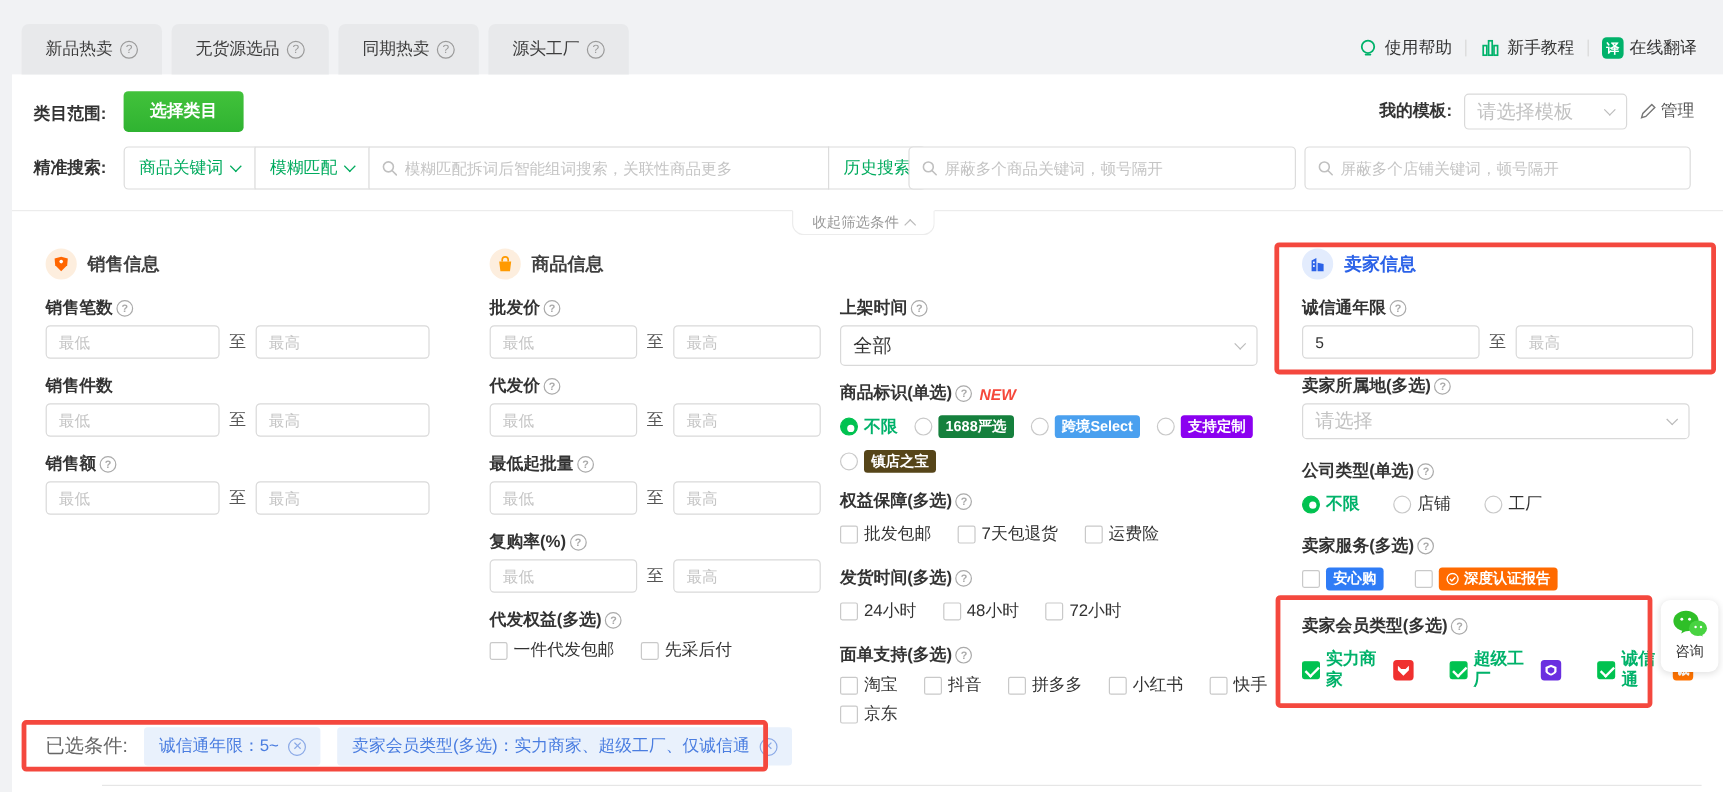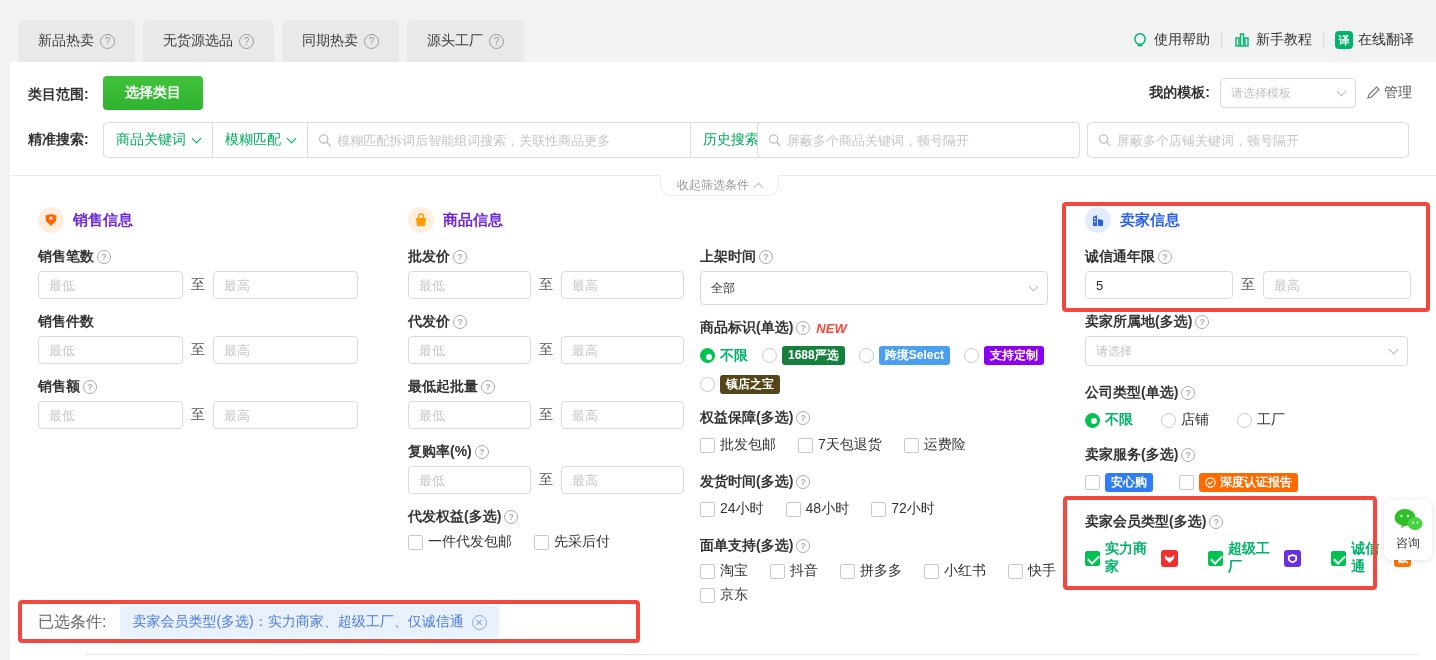--- a/index.html
+++ b/index.html
@@ -26,21 +26,21 @@
 
   
   .lbl { font-size:14px; color:#333; font-weight:700; }
   .cat-label { position:absolute; left:28px; top:86px; }
   .btn-green { position:absolute; left:103px; top:76px; height:34px; padding:0 22px;
                background:linear-gradient(#42c23b,#2fb331); color:#fff; font-size:14px; font-weight:700;
                border:none; border-radius:4px; cursor:pointer; }
   .tpl-row { position:absolute; top:78px; right:24px; display:flex; align-items:center; gap:10px;text-align:right; }
   .select { height:30px; border:1px solid #d9d9d9; border-radius:4px; background:#fff;
             display:flex; align-items:center; justify-content:space-between; padding:0 10px;
-            font-size:12px; color:#c2c2c2; cursor:pointer; }
+            font-size:16px; color:#c2c2c2; cursor:pointer; }
   .select .val-set { color:#333; }
   .tpl-select { width:136px; }
   .manage { display:flex; align-items:center; gap:4px; font-size:14px; color:#555; cursor:pointer; }
 
   .search-label { position:absolute; left:28px; top:131px; }
   .search-group { position:absolute; left:103px; top:122px; height:36px; display:flex; }
   .seg { height:36px; border:1px solid #dcdcdc; background:#fff; display:flex; align-items:center;
          gap:7px; padding:0 12px; font-size:14px; color:#00ab5e; cursor:pointer; }
   .seg + .seg, .seg + .sinput, .sinput + .seg { margin-left:-1px; }
   .seg:first-child { border-radius:4px 0 0 4px; }
@@ -72,21 +72,21 @@
   .col1 { left:38px;  top:205px; width:322px; }
   .col2 { left:408px; top:205px; width:280px; }
   .col3 { left:700px; top:247px; width:368px; }
   .col4 { left:1085px; top:205px; width:326px; }
 
   .sec-head { display:flex; align-items:center; gap:9px; height:30px; margin-bottom:12px; }
   .sec-ic { width:26px; height:26px; border-radius:50%; display:flex; align-items:center; justify-content:center; }
   .sec-ic.or { background:#fdeede; }
   .sec-ic.bl { background:#e3ecfd; }
   .sec-title { font-size:15px; font-weight:700; }
-  .sec-title.or { color:#6d28d9; }
+  .sec-title.or { color:#404040; }
   .sec-title.bl { color:#2b62e8; }
 
   .field { margin-bottom:13px; }
   .f-label { height:20px; margin-bottom:4px; display:flex; align-items:center; font-size:14px; color:#333; font-weight:700; }
   .range { display:flex; align-items:center; gap:8px; }
   .range input { height:28px; border:1px solid #d9d9d9; border-radius:4px; padding:0 10px; font-size:13px; color:#333; }
   .to { font-size:14px; color:#555; }
   .col1 .range input { width:145px; }
   .col2 .range input { width:123px; }
   .col4 .range input { width:148px; }
@@ -592,20 +592,24 @@
           <span class="cb on"></span>
           <span class="m-lbl">诚信通</span>
           <span class="mbadge mb-orange">诚</span>
         </label>
       </div>
     </div>
   </div>
 
   <div class="sel-bar">
     <span class="sel-label">已选条件:</span>
+    <div class="tag">
+      <span>诚信通年限：5~</span>
+      <span class="tag-x"></span>
+    </div>
     <div class="tag">
       <span>卖家会员类型(多选)：实力商家、超级工厂、仅诚信通</span>
       <span class="tag-x"></span>
     </div>
   </div>
   <div class="bottom-line"></div>
 
   <div class="redbox rb1"></div>
   <div class="redbox rb2"></div>
   <div class="redbox rb3"></div>

